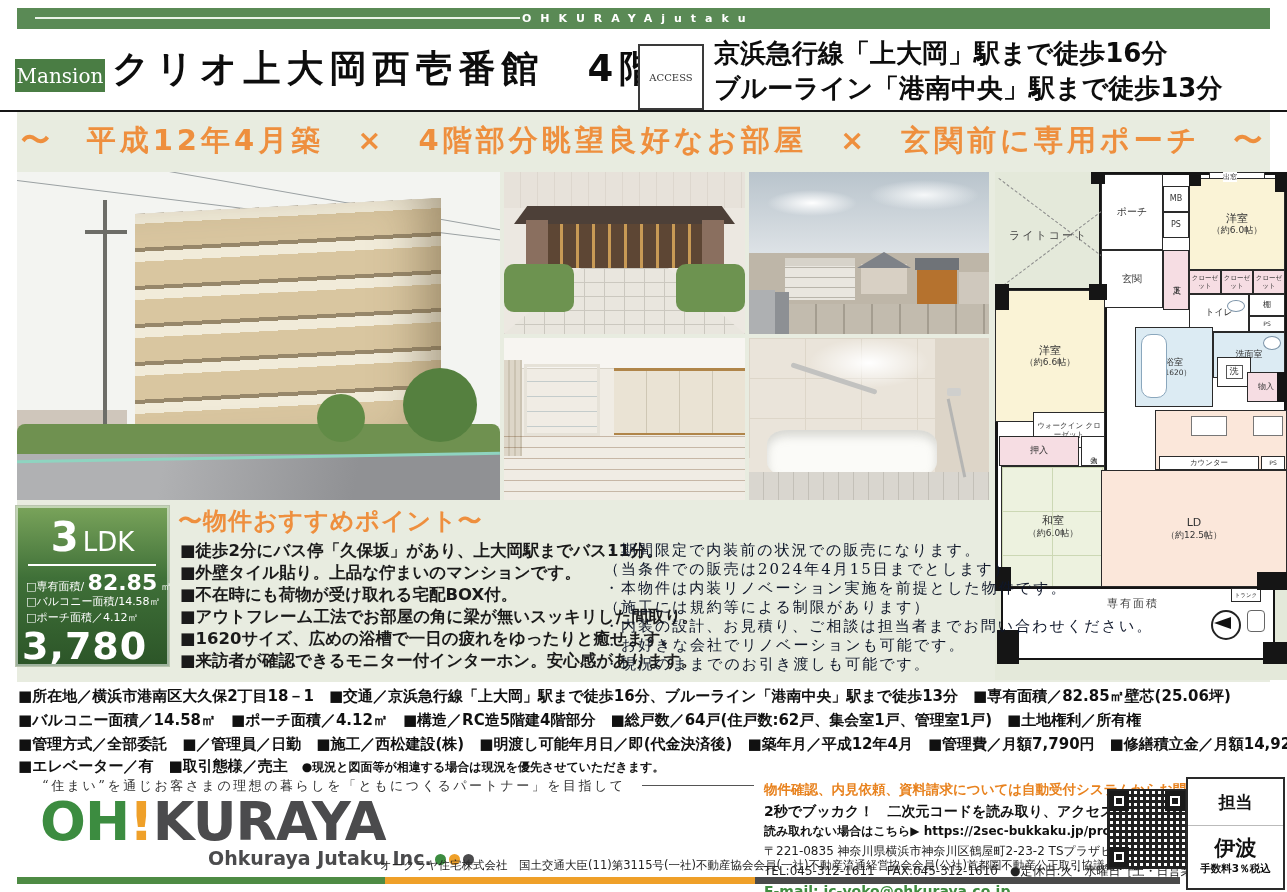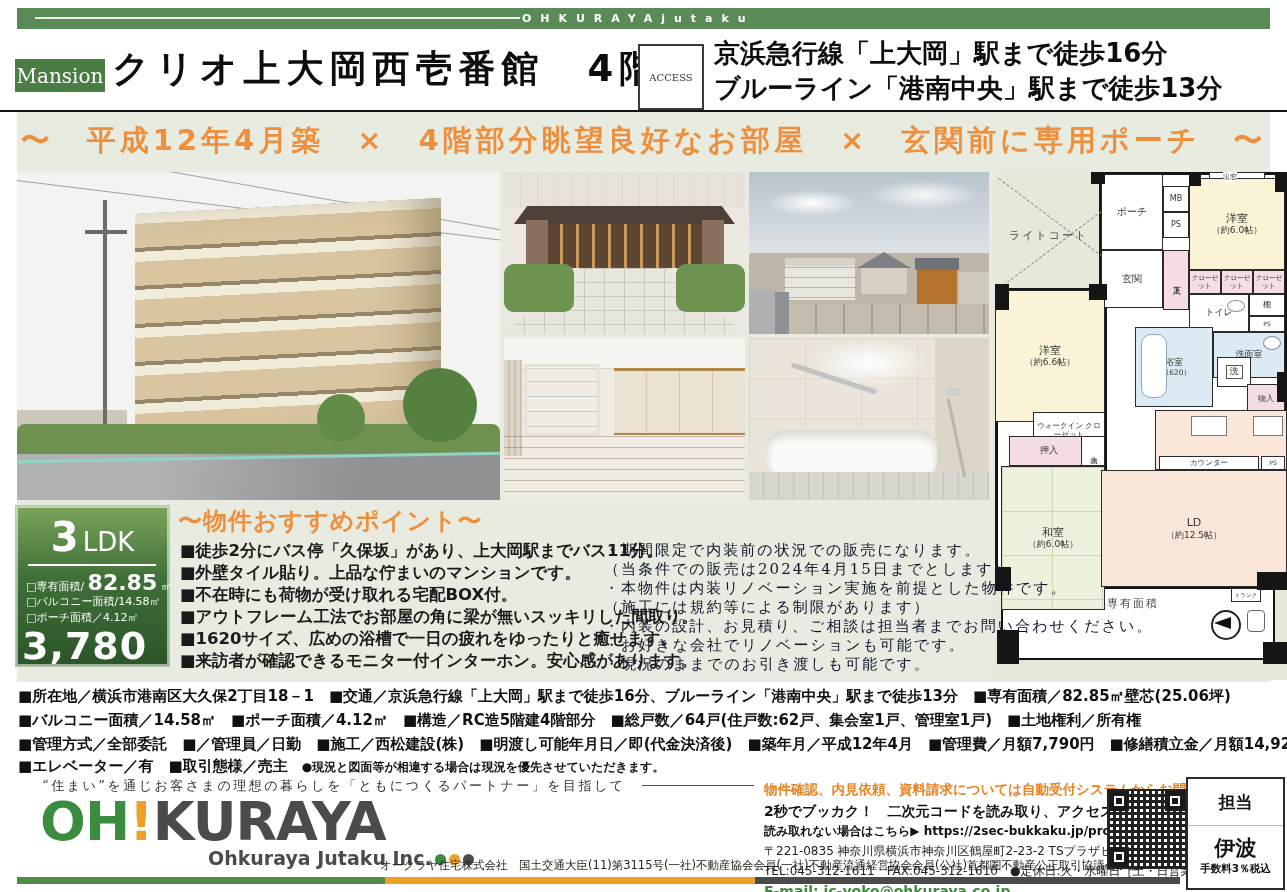--- a/index.html
+++ b/index.html
@@ -251,35 +251,35 @@
 
     <div class="room blue" style="left:140px;top:155px;width:78px;height:80px;font-size:9px;">
       <span>浴室</span>
       <span style="font-size:7.5px;">（1620）</span>
     </div>
     <div class="fixture" style="left:146px;top:162px;width:24px;height:62px;border-radius:10px;border-color:#8aa7bd;"></div>
 
     <div class="room white" style="left:222px;top:185px;width:34px;height:30px;font-size:9px;">
         <span style="border:1px solid #555;padding:0 3px;">洗</span>
       </div>
-    <div class="room pink" style="left:252px;top:212px;width:38px;height:30px;font-size:8px;">
+    <div class="room pink" style="left:252px;top:200px;width:38px;height:30px;font-size:8px;">
         <span>物入</span>
       </div>
 
     <div class="room white" style="left:38px;top:240px;width:72px;height:36px;font-size:7.5px;padding:1px;">
         <span>ウォークイン クローゼット</span>
       </div>
-    <div class="room pink" style="left:14px;top:264px;width:80px;height:30px;font-size:9px;">
+    <div class="room pink" style="left:4px;top:264px;width:80px;height:30px;font-size:9px;">
         <span>押入</span>
       </div>
     <div class="room white" style="left:86px;top:264px;width:24px;height:30px;font-size:7px;">
         <span class="vtext">物入</span>
       </div>
 
-    <div class="room tatami" style="left:6px;top:294px;width:104px;height:144px;">
+    <div class="room tatami" style="left:6px;top:294px;width:104px;height:121px;">
       <span style="font-size:11px;">和室</span>
       <span style="font-size:9px;">（約6.0帖）</span>
     </div>
 
     <div class="room peach" style="left:106px;top:298px;width:186px;height:117px;border-width:1px;">
       <span style="font-size:11px;">LD</span>
       <span style="font-size:9px;">（約12.5帖）</span>
     </div>
     <div class="room peach" style="left:160px;top:238px;width:132px;height:60px;border-width:1px;justify-content:flex-start;padding-top:4px;font-size:10px;">
         <span>K</span>

